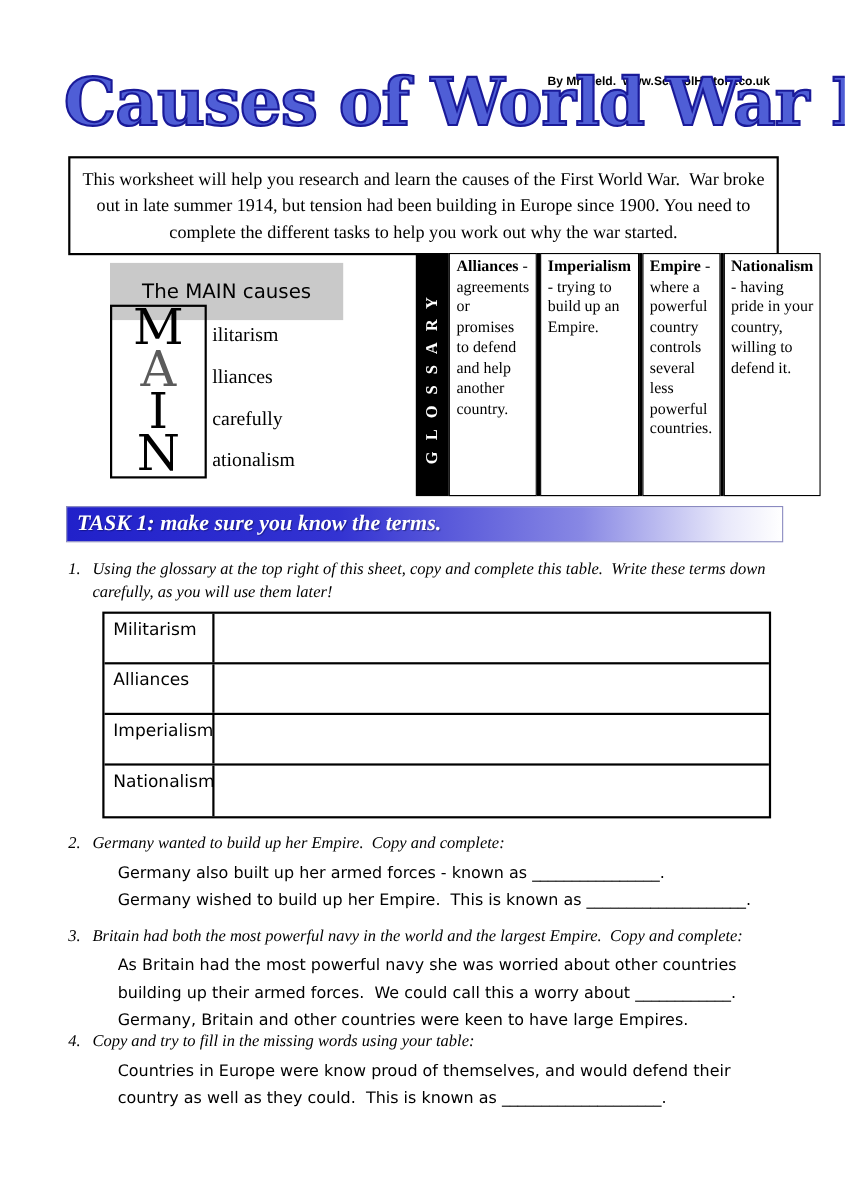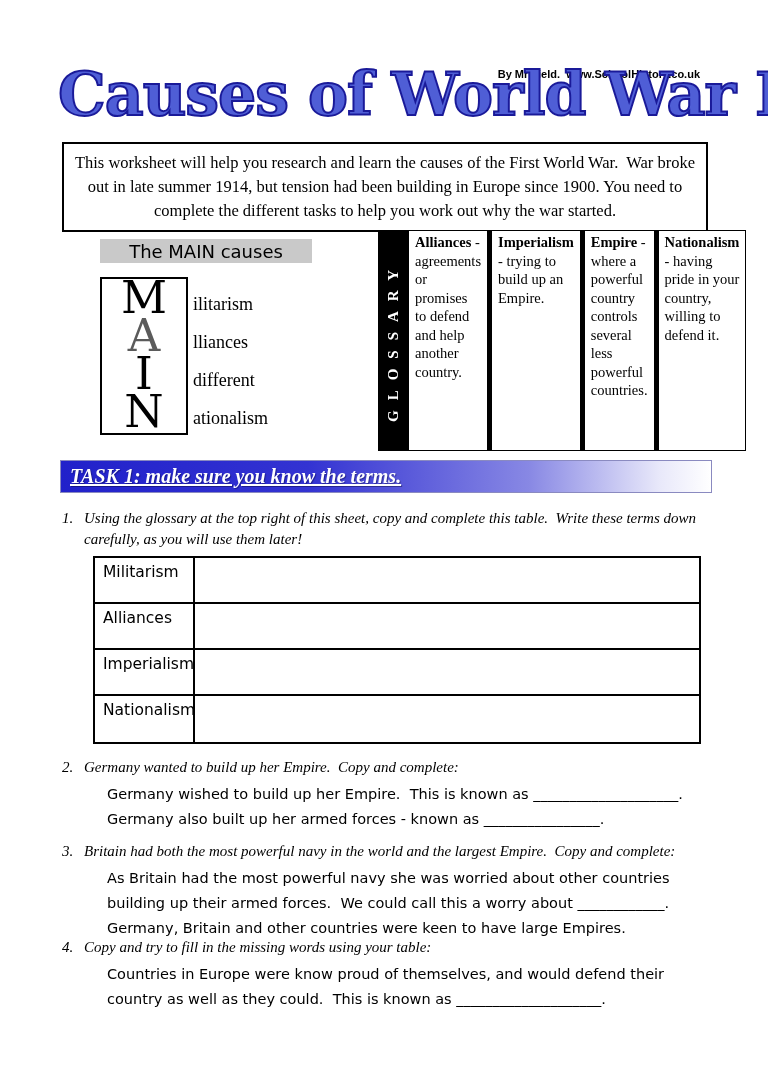--- a/index.html
+++ b/index.html
@@ -21,21 +21,21 @@
     color:#4f5ed6;-webkit-text-stroke:2px #1a1a99;white-space:pre;letter-spacing:-1px;
   }
 
   .intro{
     position:absolute;top:142px;left:62px;width:646px;box-sizing:border-box;
     border:2px solid #000;padding:7px 8px;
     font-size:16.5px;line-height:1.45;text-align:center;white-space:pre-wrap;
   }
 
   .main-heading{
-    position:absolute;top:239px;left:100px;width:212px;height:24px;background:#c9c9c9;
+    position:absolute;top:239px;left:100px;width:212px;height:52px;background:#c9c9c9;
     display:flex;align-items:center;justify-content:center;
     font-family:"DejaVu Sans",sans-serif;font-size:18px;white-space:pre;
   }
 
   .acronym{position:absolute;top:280px;left:100px;}
   .acro-row{display:flex;height:38px;align-items:flex-end;}
   .acro-letter{
     width:88px;flex:none;text-align:center;
     font-family:"DejaVu Serif",serif;font-size:45px;line-height:40px;
   }
@@ -65,21 +65,20 @@
   .gloss-entry .term{font-weight:bold;}
   .gloss-entry .def{white-space:pre-wrap;}
 
   .task-banner{
     position:absolute;top:460px;left:60px;width:652px;height:33px;box-sizing:border-box;
     border:1px solid #8a8ac0;
     background:linear-gradient(90deg,#2121ca 0%,#3333d2 38%,#8888e4 72%,#e8e8fa 92%,#ffffff 100%);
     color:#fff;font-weight:bold;font-style:italic;font-size:20px;
     display:flex;align-items:center;padding-left:9px;white-space:pre;
     text-shadow:1px 1px 1px rgba(0,0,40,0.4);
-    text-decoration:underline;
   }
 
   .question{position:absolute;left:62px;width:655px;}
   #q1{top:508px;} #q2{top:757px;} #q3{top:841px;} #q4{top:937px;}
   .q-head{display:flex;font-style:italic;font-size:15px;line-height:21px;}
   .q-num{width:22px;flex:none;white-space:pre;}
   .q-prompt{flex:1;white-space:pre-wrap;}
   .q-lines{
     margin-left:45px;margin-top:4px;
     font-family:"DejaVu Sans",sans-serif;font-size:14.5px;line-height:25px;
@@ -114,21 +113,21 @@
   <div class="acro-row">
     <div class="acro-letter">M</div>
     <div class="acro-word">ilitarism</div>
   </div>
   <div class="acro-row">
     <div class="acro-letter grey">A</div>
     <div class="acro-word">lliances</div>
   </div>
   <div class="acro-row">
     <div class="acro-letter">I</div>
-    <div class="acro-word">different</div>
+    <div class="acro-word">carefully</div>
   </div>
   <div class="acro-row">
     <div class="acro-letter">N</div>
     <div class="acro-word">ationalism</div>
   </div>
 </div>
 
 <div class="glossary">
   <div class="gloss-side left">
     <span>GLOSSARY</span>
@@ -171,22 +170,22 @@
     <div class="t-answer"></div>
   </div>
 </div>
 
 <div class="question" id="q2">
   <div class="q-head">
     <div class="q-num">2.</div>
     <div class="q-prompt">Germany wanted to build up her Empire.  Copy and complete:</div>
   </div>
   <div class="q-lines">
+    <div class="q-line">Germany also built up her armed forces - known as ________________.</div>
     <div class="q-line">Germany wished to build up her Empire.  This is known as ____________________.</div>
-    <div class="q-line">Germany also built up her armed forces - known as ________________.</div>
   </div>
 </div>
 
 <div class="question" id="q3">
   <div class="q-head">
     <div class="q-num">3.</div>
     <div class="q-prompt">Britain had both the most powerful navy in the world and the largest Empire.  Copy and complete:</div>
   </div>
   <div class="q-lines">
     <div class="q-line">As Britain had the most powerful navy she was worried about other countries</div>

